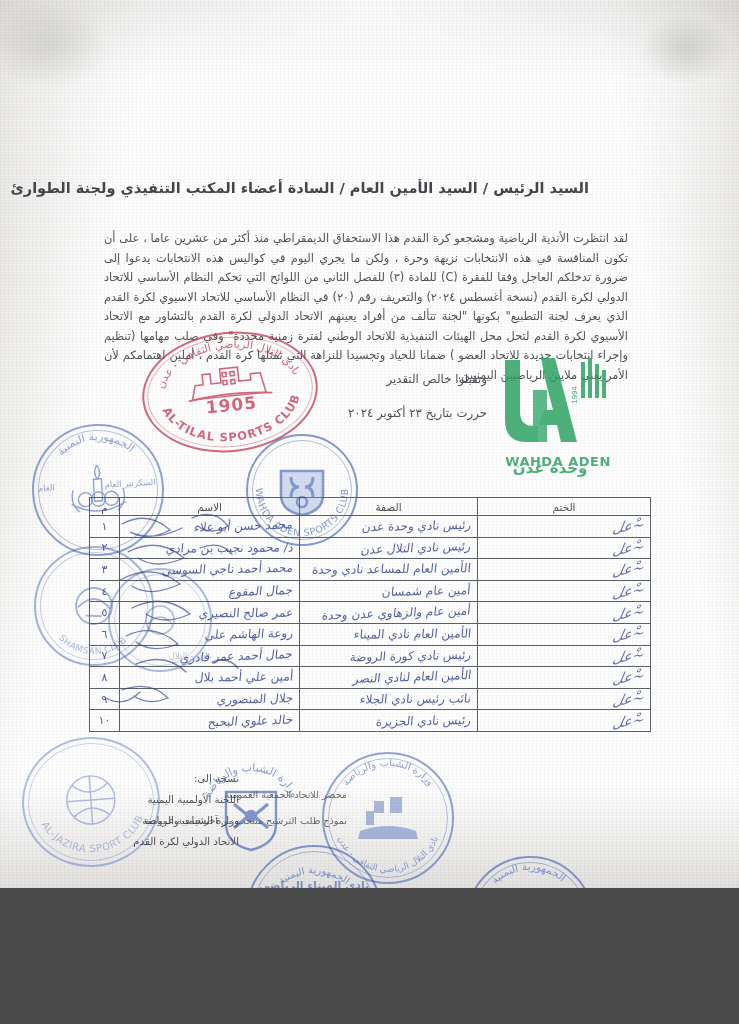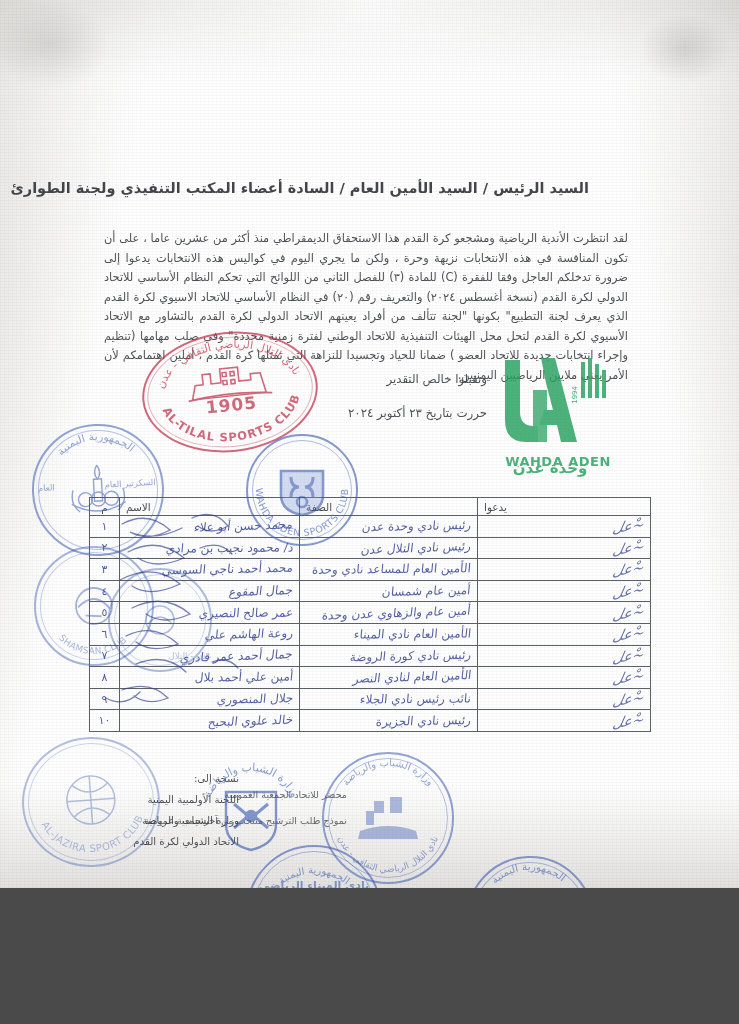--- a/index.html
+++ b/index.html
@@ -66,21 +66,21 @@
   table.signatories th,table.signatories col{padding:0;}
   table.signatories td,table.signatories th{
     border:1px solid #5b5f66;
     height:20.6px;
     font-size:10.5px;color:#3b3e43;
     padding:0 6px;
     opacity:.92;
     position:relative;
     vertical-align:middle;
   }
-  table.signatories th{font-weight:normal;text-align:left;height:17px;}
+  table.signatories th{font-weight:normal;text-align:center;height:17px;}
   .c-num{width:30px;text-align:center;}
   .c-name{width:180px;}
   .c-role{width:178px;}
   .c-seal{width:auto;}
   .hw{
     font-family:"DejaVu Sans","Liberation Sans",sans-serif;
     color:#2b3b8c;font-size:12px;
     opacity:.88;
     display:inline-block;
     transform:rotate(-1.2deg) skewX(-7deg);
@@ -181,21 +181,21 @@
     <div class="tbl-wrap">
       <table class="signatories">
         <colgroup>
           <col class="c-seal">
             <col class="c-role">
             <col class="c-name">
             <col class="c-num">
         </colgroup>
         <thead>
           <tr>
-            <th>يدعوا</th>
+            <th>الختم</th>
             <th>الصفة</th>
             <th>الاسم</th>
             <th class="c-num" style="text-align:center">م</th>
           </tr>
         </thead>
         <tbody>
             <tr>
               <td><span class="hw-sig">~ْعل</span></td>
               <td><span class="hw ">رئيس نادي وحدة عدن</span></td>
               <td><span class="hw n2">محمد حسن أبو علاء</span></td>

